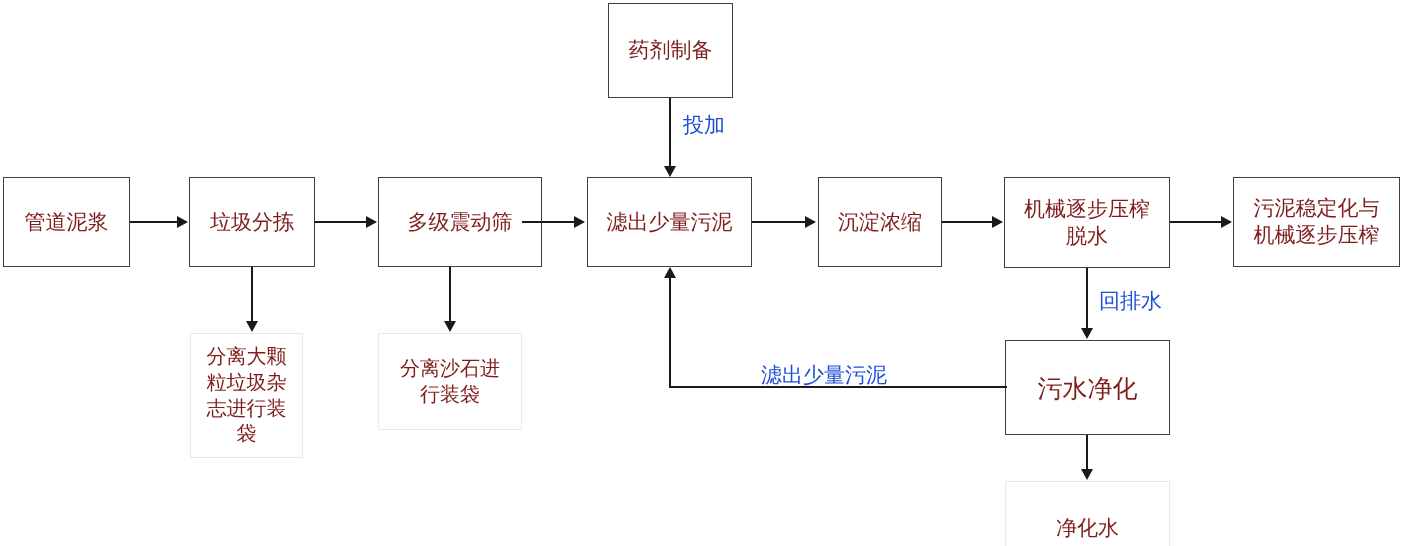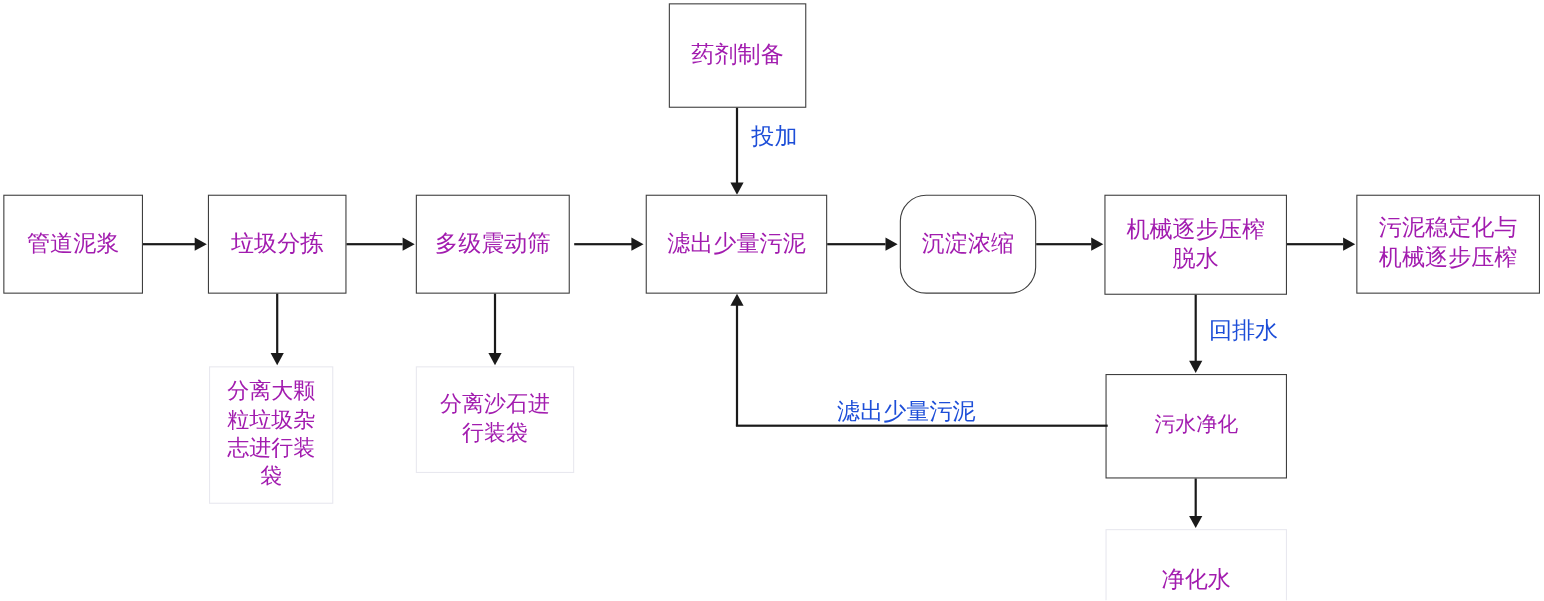--- a/index.html
+++ b/index.html
@@ -16,21 +16,21 @@
     font-family: "Liberation Sans", "DejaVu Sans", sans-serif;
   }
   .node {
     position: absolute;
     box-sizing: border-box;
     display: flex;
     align-items: center;
     justify-content: center;
     text-align: center;
     background: #ffffff;
-    color: #a21caf;
+    color: #7f1d1d;
     line-height: 1.28;
     white-space: pre-line;
   }
   .node.dark {
     border: 1.6px solid #3f3f3f;
   }
   .node.light {
     border: 1.4px solid #e8e8ef;
   }
   .edge-line {
@@ -81,31 +81,31 @@
   <div class="node dark" style="left:3px; top:177px; width:127px; height:90px; font-size:21px;">管道泥浆</div>
 
   <div class="edge-line edge-h" style="left:130px; top:221px; width:48px;"></div>
   <div class="arrow arrow-right" style="left:177px; top:216px;"></div>
 
   <div class="node dark" style="left:189px; top:177px; width:126px; height:90px; font-size:21px;">垃圾分拣</div>
 
   <div class="edge-line edge-h" style="left:315px; top:221px; width:51px;"></div>
   <div class="arrow arrow-right" style="left:366px; top:216px;"></div>
 
-  <div class="node dark" style="left:378px; top:177px; width:140px; height:90px; font-size:21px;text-align:right;">多级震动筛</div>
+  <div class="node dark" style="left:378px; top:177px; width:164px; height:90px; font-size:21px;text-align:right;">多级震动筛</div>
 
   <div class="edge-line edge-h" style="left:522px; top:221px; width:53px;"></div>
   <div class="arrow arrow-right" style="left:574px; top:216px;"></div>
 
   <div class="node dark" style="left:587px; top:177px; width:165px; height:90px; font-size:21px;">滤出少量污泥</div>
 
   <div class="edge-line edge-h" style="left:752px; top:221px; width:53px;"></div>
   <div class="arrow arrow-right" style="left:805px; top:216px;"></div>
 
-  <div class="node dark" style="left:818px; top:177px; width:124px; height:90px; font-size:21px;border-radius:24px;">沉淀浓缩</div>
+  <div class="node dark" style="left:818px; top:177px; width:124px; height:90px; font-size:21px;">沉淀浓缩</div>
 
   <div class="edge-line edge-h" style="left:942px; top:221px; width:50px;"></div>
   <div class="arrow arrow-right" style="left:992px; top:216px;"></div>
 
   <div class="node dark" style="left:1004px; top:177px; width:166px; height:91px; font-size:21px;">机械逐步压榨
 脱水</div>
 
   <div class="edge-line edge-h" style="left:1170px; top:221px; width:51px;"></div>
   <div class="arrow arrow-right" style="left:1221px; top:216px;"></div>
 
@@ -123,21 +123,21 @@
   <div class="edge-line edge-v" style="left:449px; top:267px; height:56px;"></div>
   <div class="arrow arrow-down" style="left:444px; top:321px;"></div>
 
   <div class="node light" style="left:378px; top:333px; width:144px; height:97px; font-size:20px;">分离沙石进
 行装袋</div>
 
   <div class="edge-line edge-v" style="left:1086px; top:268px; height:62px;"></div>
   <div class="arrow arrow-down" style="left:1081px; top:328px;"></div>
   <div class="edge-label" style="left:1099px; top:290px; font-size:21px;">回排水</div>
 
-  <div class="node dark" style="left:1005px; top:340px; width:165px; height:95px; font-size:19px;font-family:Liberation Serif, serif;">污水净化</div>
+  <div class="node dark" style="left:1005px; top:340px; width:165px; height:95px; font-size:25px;">污水净化</div>
 
   <div class="edge-line edge-h" style="left:669px; top:386px; width:338px;"></div>
   <div class="edge-line edge-v" style="left:669px; top:277px; height:110px;"></div>
   <div class="arrow arrow-up" style="left:664px; top:267px;"></div>
   <div class="edge-label" style="left:757px; top:364px; font-size:21px; background:#ffffff; padding:0 4px;">滤出少量污泥</div>
 
   <div class="edge-line edge-v" style="left:1086px; top:435px; height:36px;"></div>
   <div class="arrow arrow-down" style="left:1081px; top:469px;"></div>
 
   <div class="node light" style="left:1005px; top:481px; width:165px; height:95px; font-size:21px;">净化水</div>

